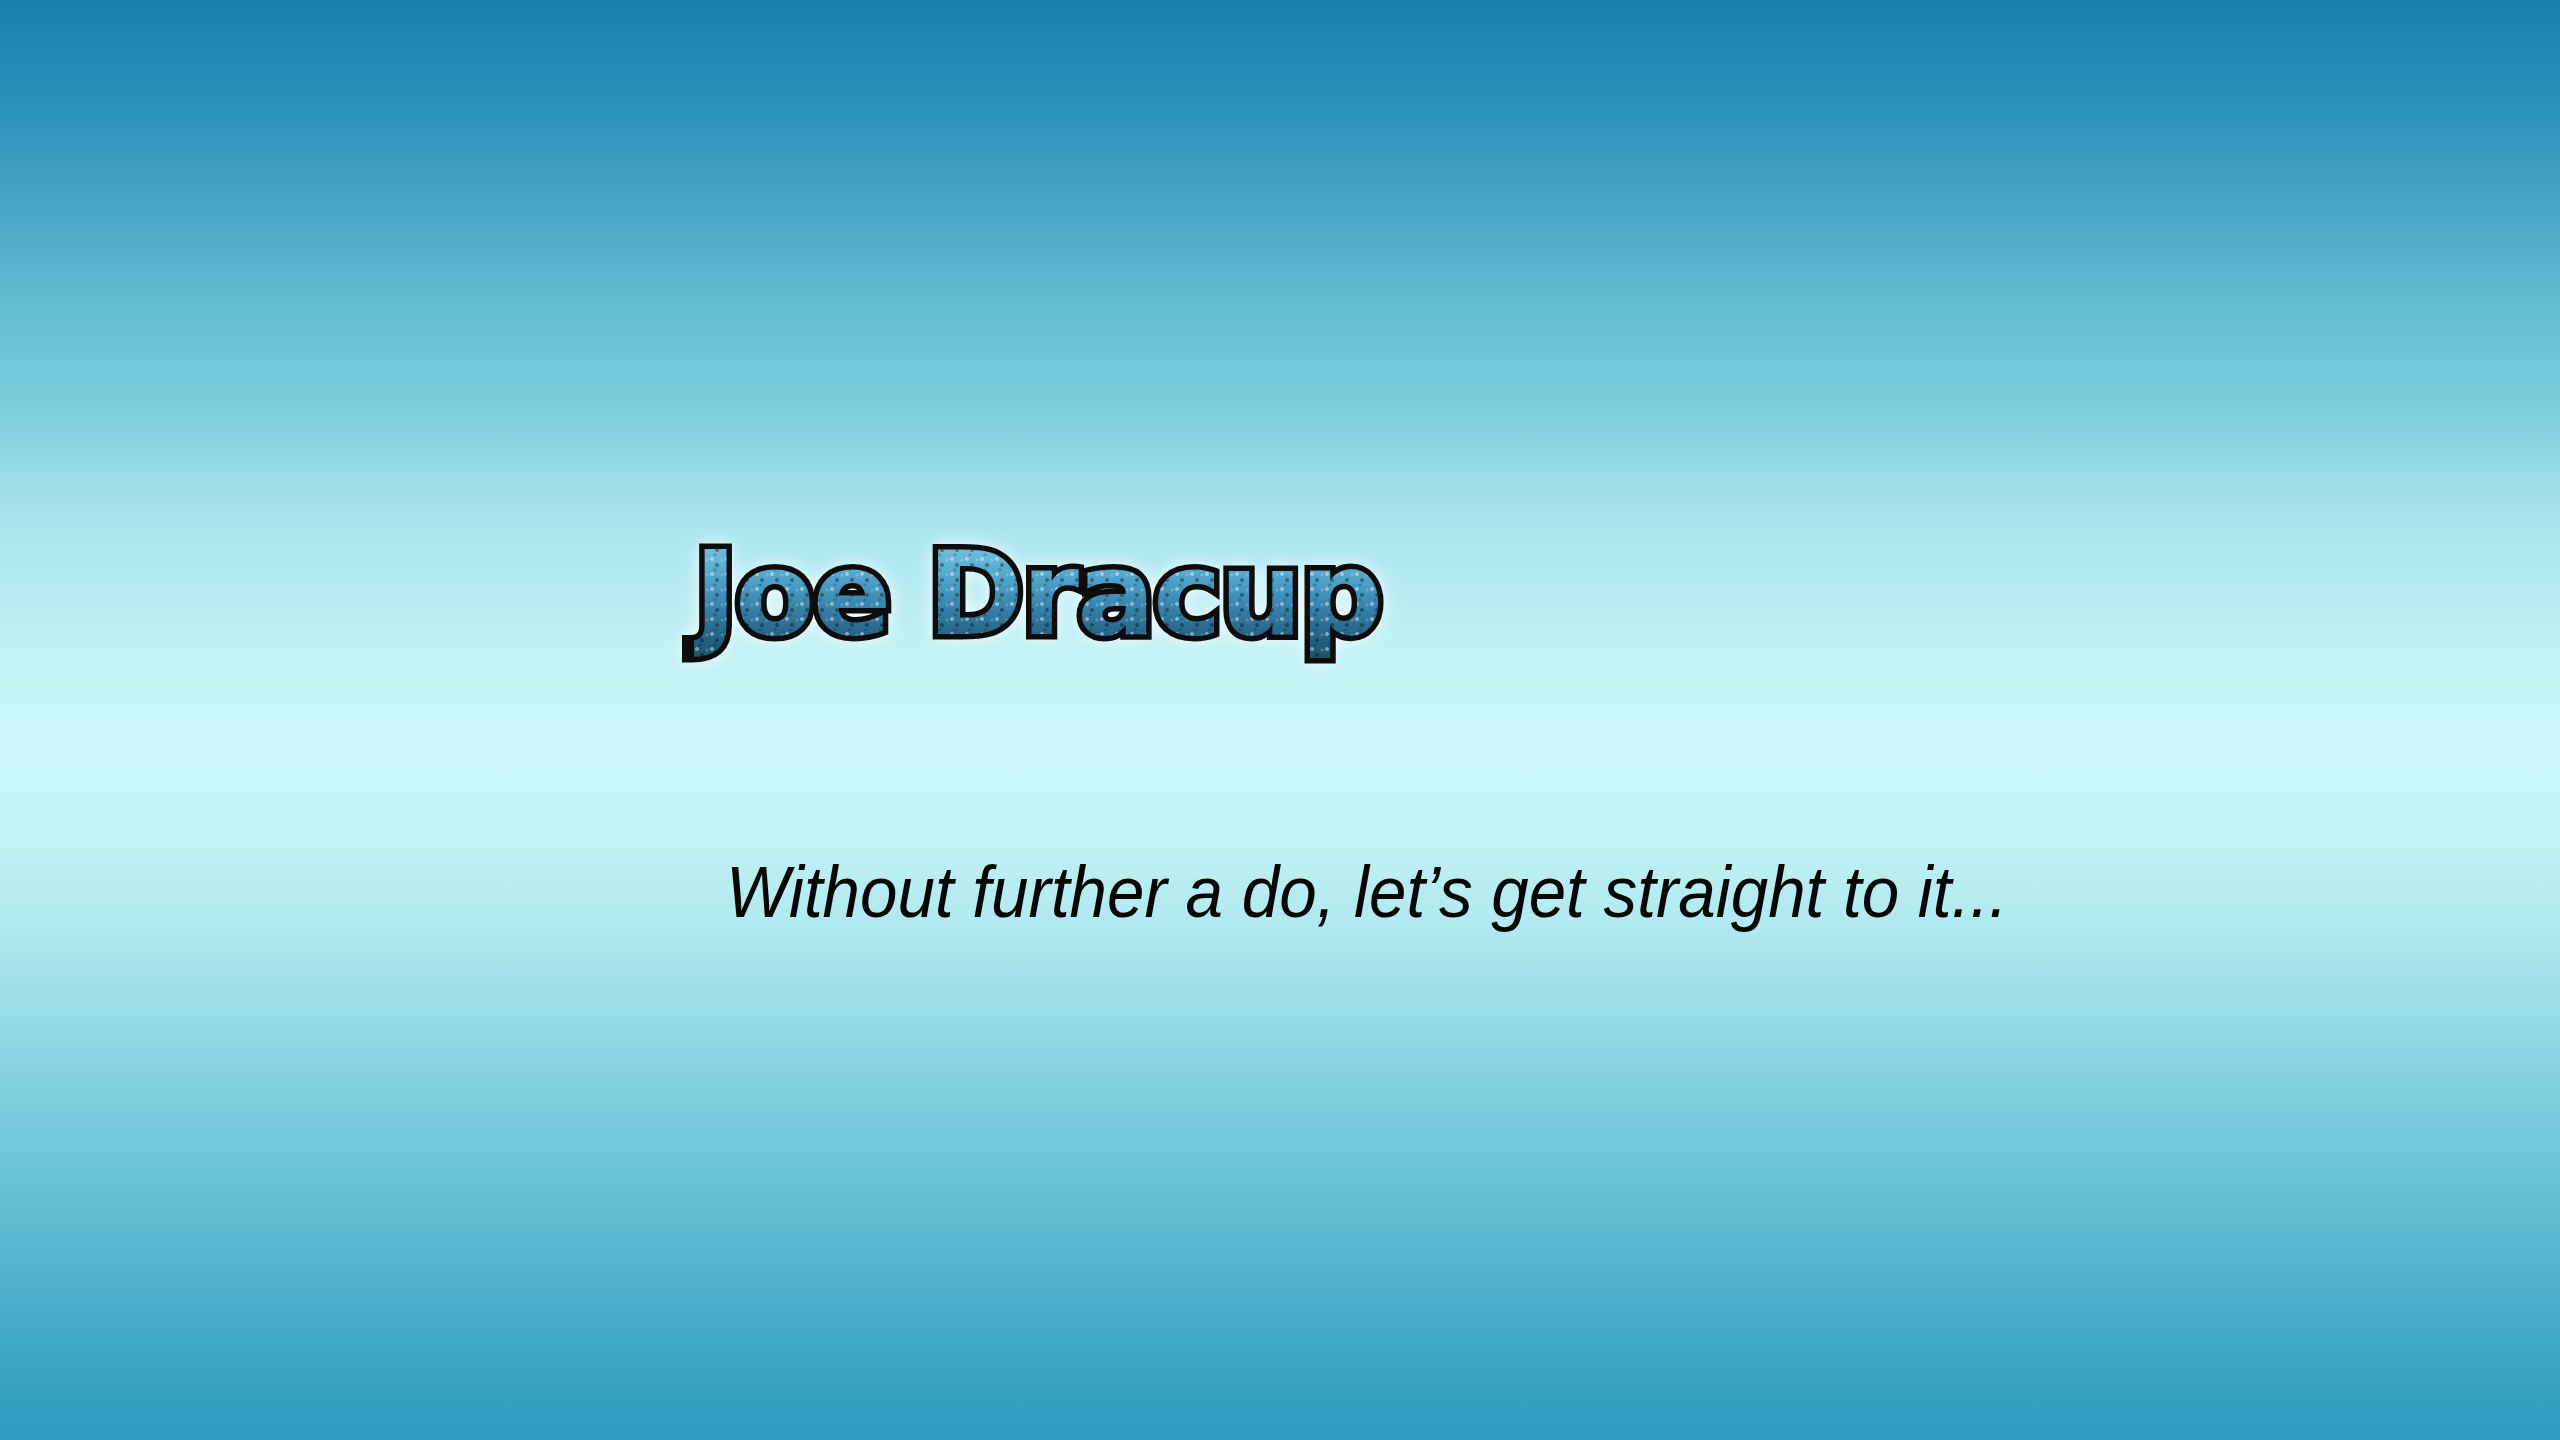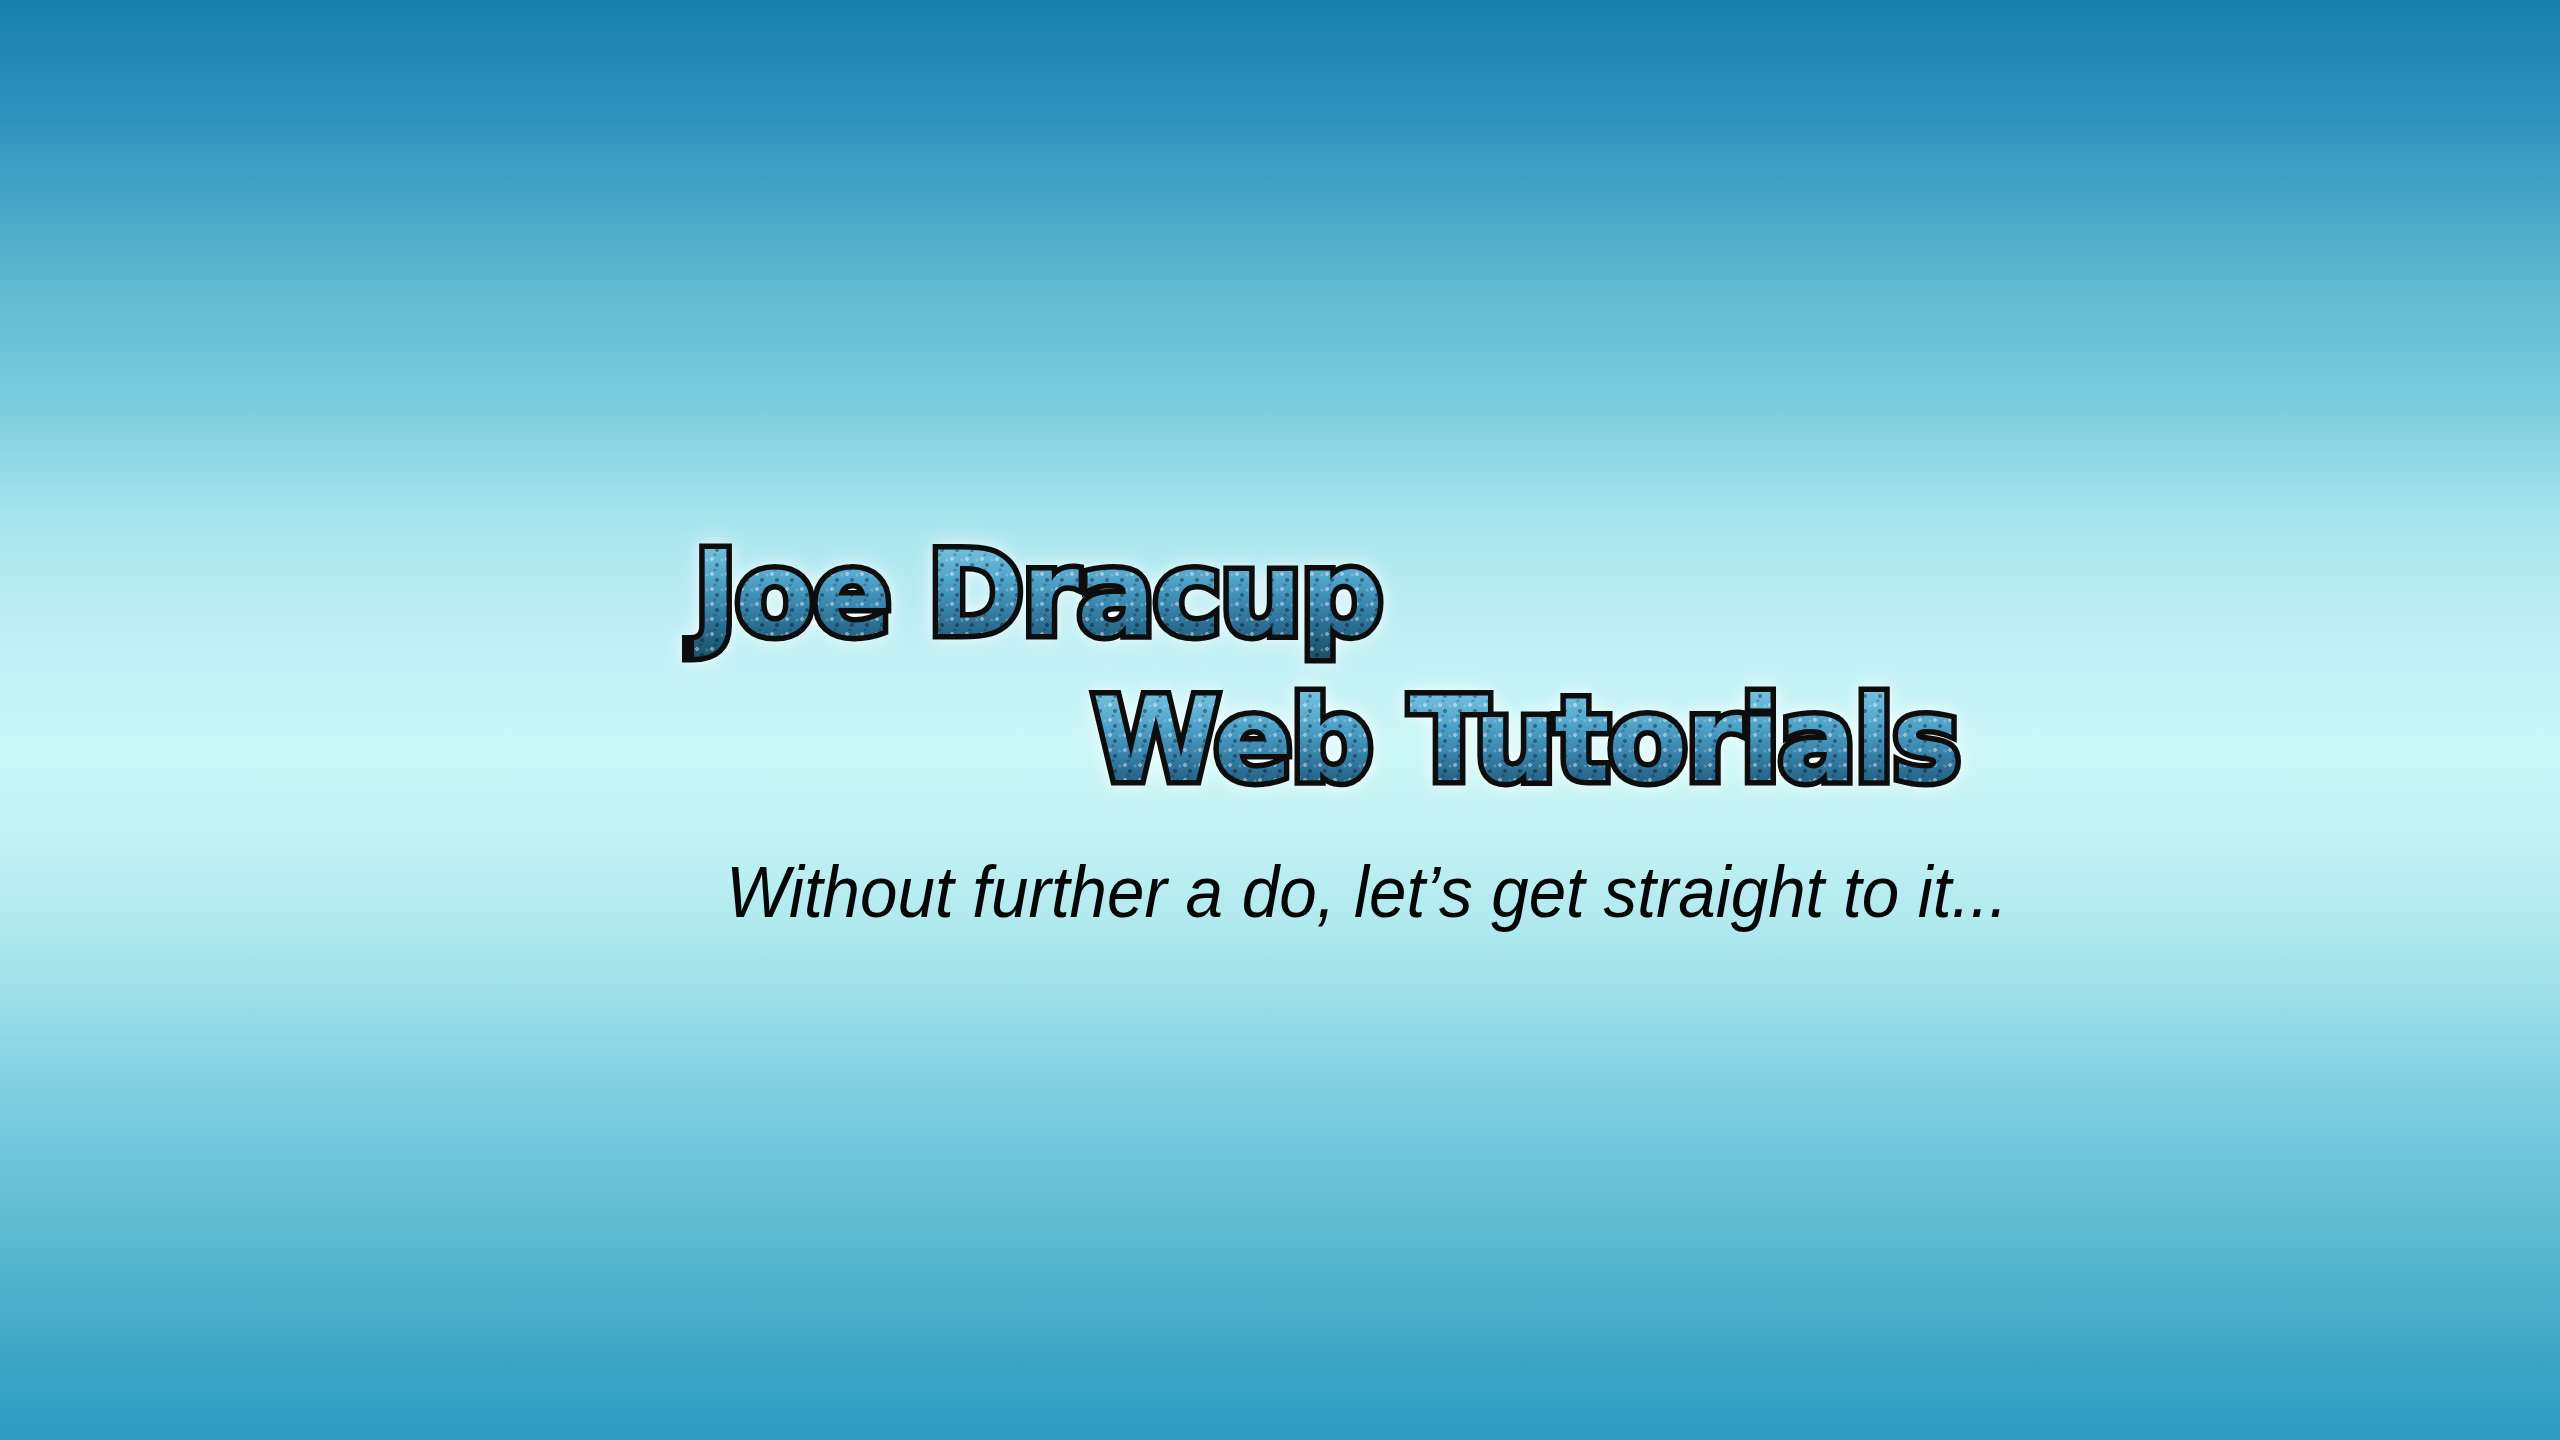--- a/index.html
+++ b/index.html
@@ -139,23 +139,18 @@
   <div id="background"></div>
 
   <div id="title-block">
 
     <div class="title-line" id="title-line-1">
       <span class="glow">Joe Dracup</span>
       <span class="outline">Joe Dracup</span>
       <span class="fill">Joe Dracup</span>
     </div>
 
-    <div class="title-line" id="title-line-2">
-      <span class="glow">Web Tutorials</span>
-      <span class="outline">Web Tutorials</span>
-      <span class="fill">Web Tutorials</span>
-    </div>
 
   </div>
 
   <div id="subtitle">Without further a do, let’s get straight to it...</div>
 
 </div>
 
 </body></html>

